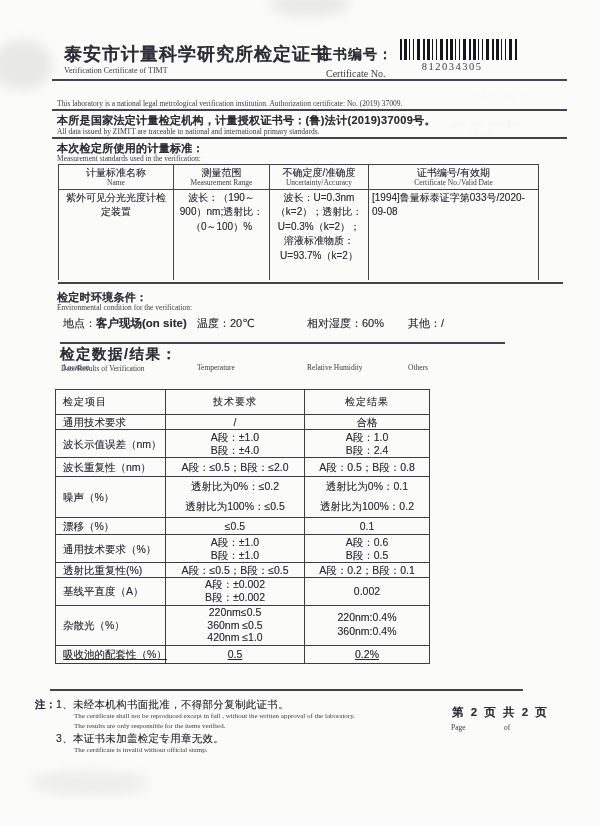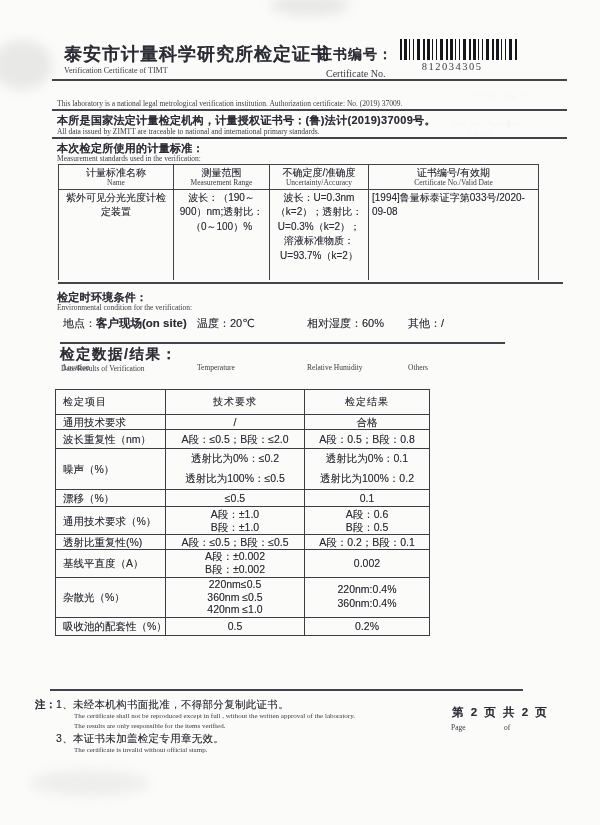--- a/index.html
+++ b/index.html
@@ -168,20 +168,27 @@
         <tr class="hdr" style="height:25px;">
       <td class="item ink">检定项目</td>
       <td class="ink">技术要求</td>
       <td class="ink">检定结果</td>
     </tr>
     <tr style="height:15px;">
       <td class="item ink">通用技术要求</td>
       <td class="ink">/</td>
       <td class="ink">合格</td>
     </tr>
+    <tr style="height:28px;">
+      <td class="item ink">波长示值误差（nm）</td>
+      <td class="ink" style="line-height:1.25;">A段：±1.0
+B段：±4.0</td>
+      <td class="ink" style="line-height:1.25;">A段：1.0
+B段：2.4</td>
+    </tr>
     <tr style="height:19px;">
       <td class="item ink">波长重复性（nm）</td>
       <td class="ink">A段：≤0.5；B段：≤2.0</td>
       <td class="ink">A段：0.5；B段：0.8</td>
     </tr>
     <tr style="height:41px;">
       <td class="item ink">噪声（%）</td>
       <td class="ink" style="line-height:1.9;">透射比为0%：≤0.2
 透射比为100%：≤0.5</td>
       <td class="ink" style="line-height:1.9;">透射比为0%：0.1
@@ -211,21 +218,21 @@
       <td class="ink">0.002</td>
     </tr>
     <tr style="height:40px;">
       <td class="item ink">杂散光（%）</td>
       <td class="ink" style="line-height:1.22;">220nm≤0.5
 360nm ≤0.5
 420nm ≤1.0</td>
       <td class="ink" style="line-height:1.3;">220nm:0.4%
 360nm:0.4%</td>
     </tr>
-    <tr style="height:18px;">
+    <tr style="height:18px;text-decoration:underline;">
       <td class="item ink">吸收池的配套性（%）</td>
       <td class="ink">0.5</td>
       <td class="ink">0.2%</td>
     </tr>
   </tbody>
     </table>
 
   <div class="hr" style="left:50px;top:689px;width:473px;"></div>
 
   <div class="abs" style="left:35px;top:698px;width:400px;">

